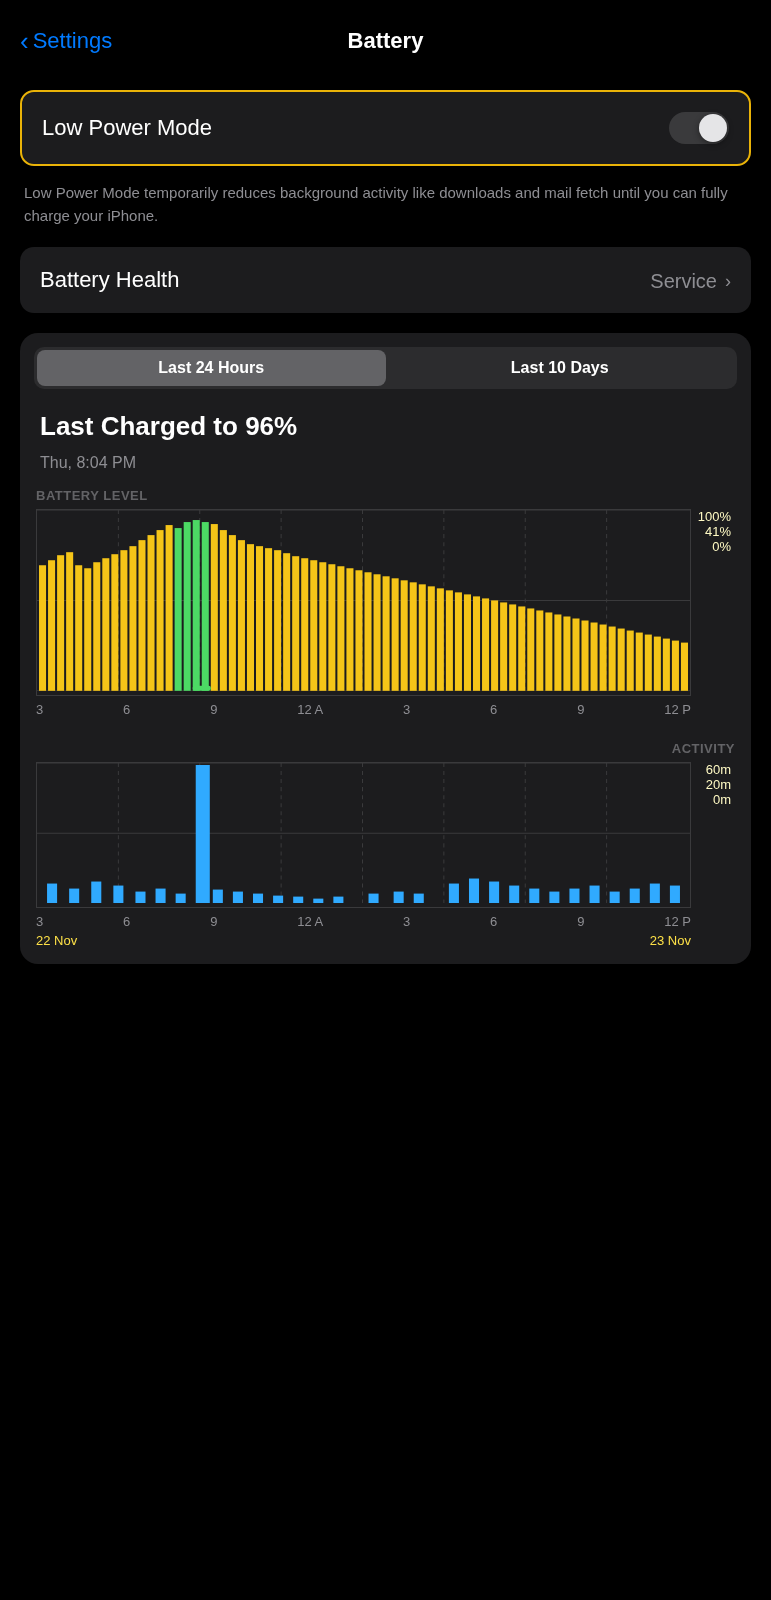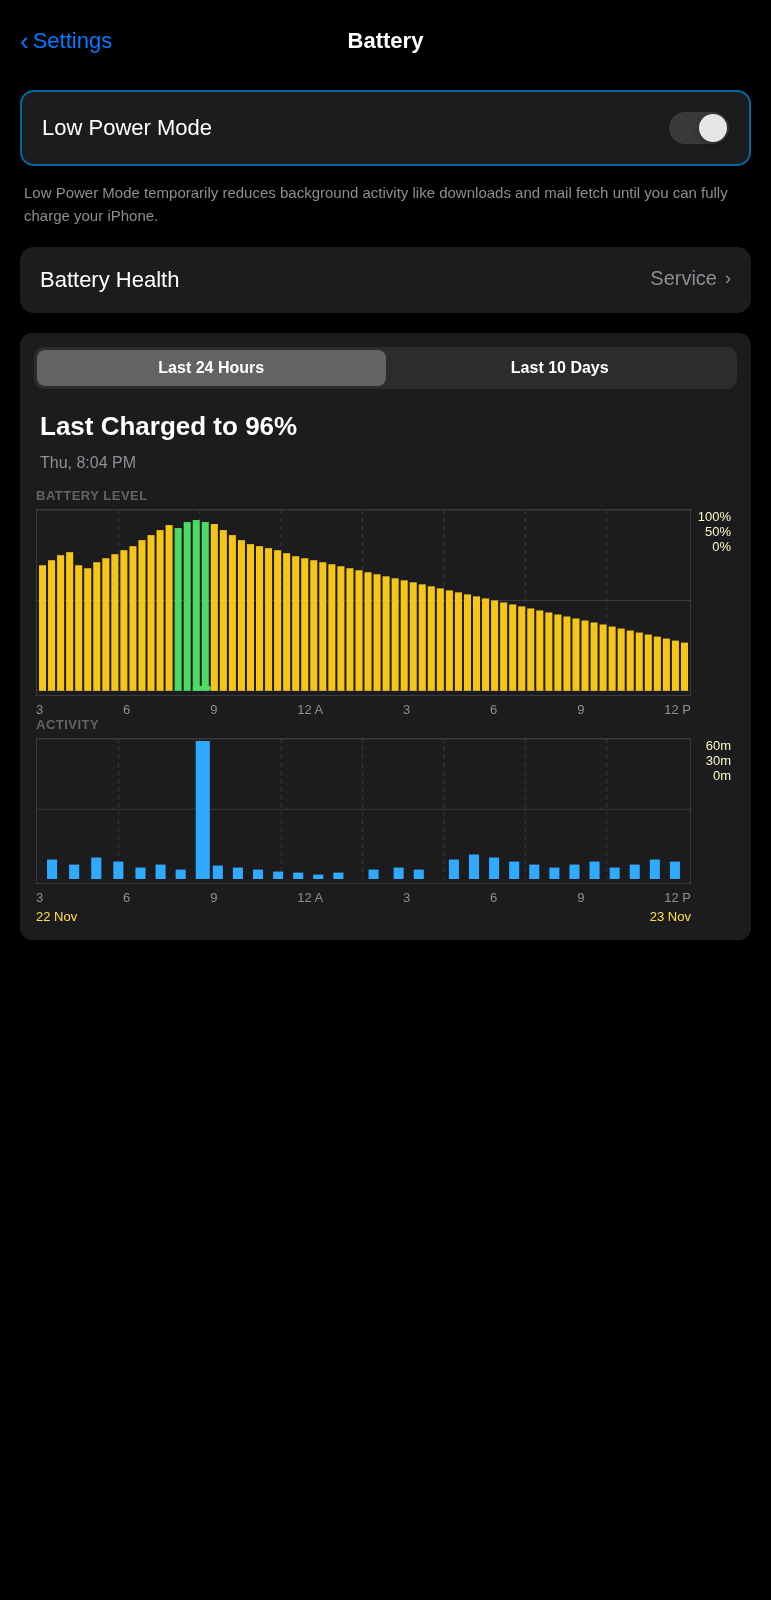--- a/index.html
+++ b/index.html
@@ -38,21 +38,21 @@
       font-size: 22px;
       font-weight: 700;
       color: #fff;
     }
 
     
     .section-card {
       margin: 16px 20px;
       background: #1c1c1e;
       border-radius: 14px;
-      border: 2px solid #0369a1;
+      border: 2px solid #eab308;
       overflow: hidden;
     }
     .low-power-row {
       display: flex;
       align-items: center;
       justify-content: space-between;
       padding: 20px 20px;
     }
     .low-power-label {
       font-size: 22px;
@@ -90,21 +90,21 @@
 
     
     .battery-health-card {
       margin: 16px 20px;
       background: #1c1c1e;
       border-radius: 14px;
       overflow: hidden;
     }
     .battery-health-row {
       display: flex;
-      align-items: flex-start;
+      align-items: flex-end;
       justify-content: space-between;
       padding: 20px 20px;
     }
     .battery-health-label {
       font-size: 22px;
       font-weight: 400;
       color: #fff;
     }
     .battery-health-right {
       display: flex;
@@ -115,21 +115,21 @@
     }
     .chevron-right {
       font-size: 18px;
       color: #8e8e93;
     }
 
     
     .chart-card {
       margin: 20px 20px;
       background: #1c1c1e;
-      border-radius: 12px;
+      border-radius: 18px;
       padding: 0 0 16px;
       overflow: hidden;
     }
 
     
     .tab-selector {
       display: flex;
       margin: 14px 14px 14px;
       background: #2c2c2e;
       border-radius: 10px;
@@ -351,38 +351,38 @@
           <rect x="614" y="126" width="7" height="54" fill="#F5C518"></rect>
           <rect x="623" y="128" width="7" height="52" fill="#F5C518"></rect>
           <rect x="632" y="130" width="7" height="50" fill="#F5C518"></rect>
           <rect x="641" y="132" width="7" height="48" fill="#F5C518"></rect>
 
           <rect x="155" y="175" width="18" height="5" rx="2" fill="#4CD964"></rect>
         </svg>
       </div>
       <div class="chart-y-axis">
         <span>100%</span>
-        <span>50%</span>
+        <span>41%</span>
         <span>0%</span>
       </div>
     </div>
 
     <div style="display:flex; margin-right:44px; justify-content:space-between; padding-top:6px; font-size:13px; color:#8e8e93;">
       <span>3</span>
       <span>6</span>
       <span>9</span>
       <span>12 A</span>
       <span>3</span>
       <span>6</span>
       <span>9</span>
       <span>12 P</span>
     </div>
   </div>
 
-  <div class="chart-section" style="">
+  <div class="chart-section" style="margin-top:24px;text-align:right;">
     <div class="chart-label">ACTIVITY</div>
     <div style="display:flex; align-items:stretch;">
       <div class="chart-inner">
         <svg class="activity-chart-svg" viewBox="0 0 650 140" preserveAspectRatio="none" xmlns="http://www.w3.org/2000/svg">
 
           <line x1="0" y1="0" x2="650" y2="0" stroke="#3a3a3c" stroke-width="1"></line>
           <line x1="0" y1="70" x2="650" y2="70" stroke="#3a3a3c" stroke-width="1"></line>
           <line x1="0" y1="140" x2="650" y2="140" stroke="#3a3a3c" stroke-width="1"></line>
 
           <line x1="81" y1="0" x2="81" y2="140" stroke="#3a3a3c" stroke-width="1" stroke-dasharray="4,4"></line>
@@ -424,21 +424,21 @@
           <rect x="530" y="125" width="10" height="15" fill="#30AAFF"></rect>
           <rect x="550" y="122" width="10" height="18" fill="#30AAFF"></rect>
           <rect x="570" y="128" width="10" height="12" fill="#30AAFF"></rect>
           <rect x="590" y="125" width="10" height="15" fill="#30AAFF"></rect>
           <rect x="610" y="120" width="10" height="20" fill="#30AAFF"></rect>
           <rect x="630" y="122" width="10" height="18" fill="#30AAFF"></rect>
         </svg>
       </div>
       <div class="chart-y-axis">
         <span>60m</span>
-        <span>30m</span>
+        <span>20m</span>
         <span>0m</span>
       </div>
     </div>
 
     <div style="display:flex; margin-right:44px; justify-content:space-between; padding-top:6px; font-size:13px; color:#8e8e93;">
       <span>3</span>
       <span>6</span>
       <span>9</span>
       <span>12 A</span>
       <span>3</span>

